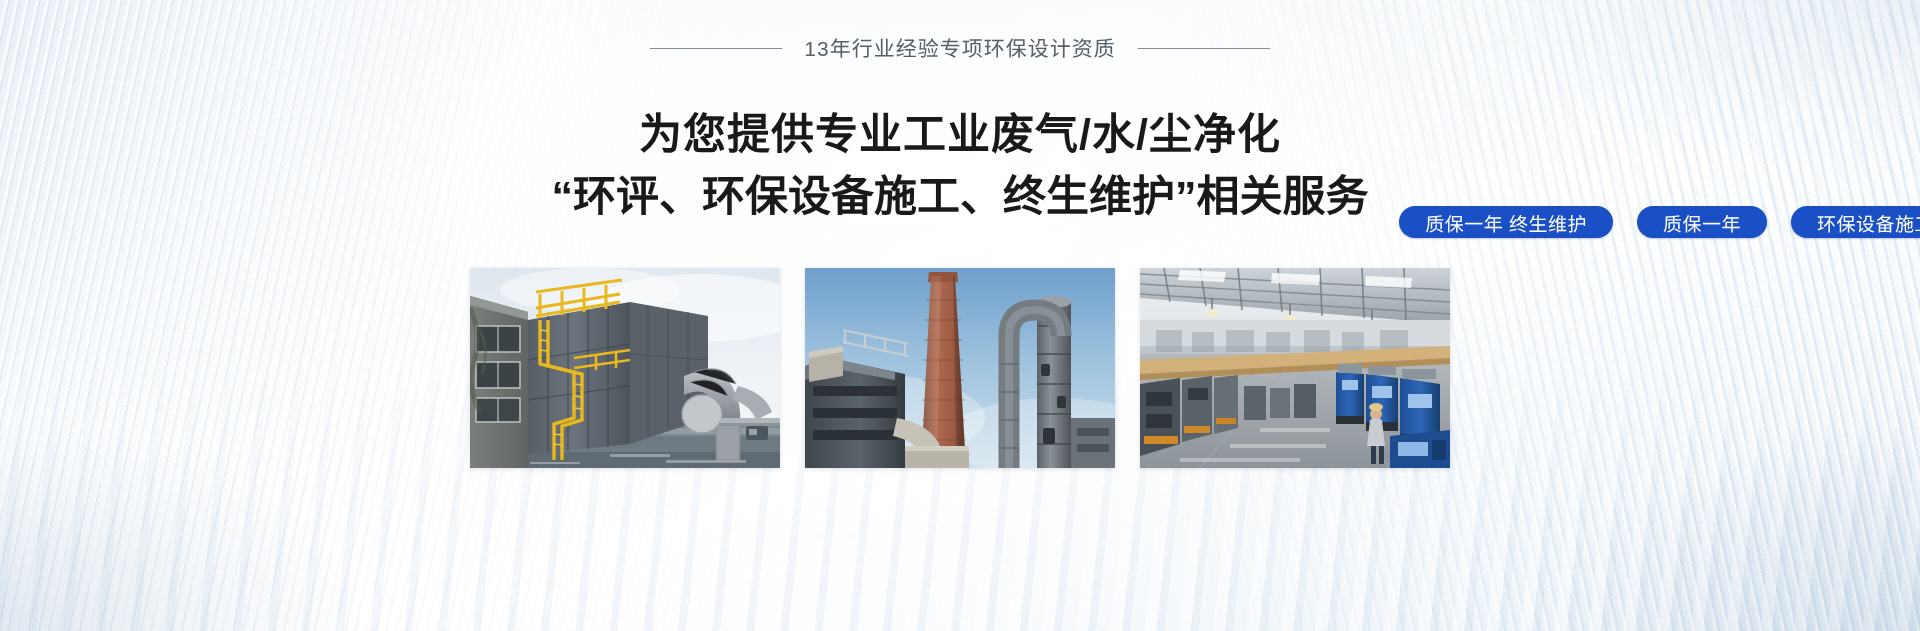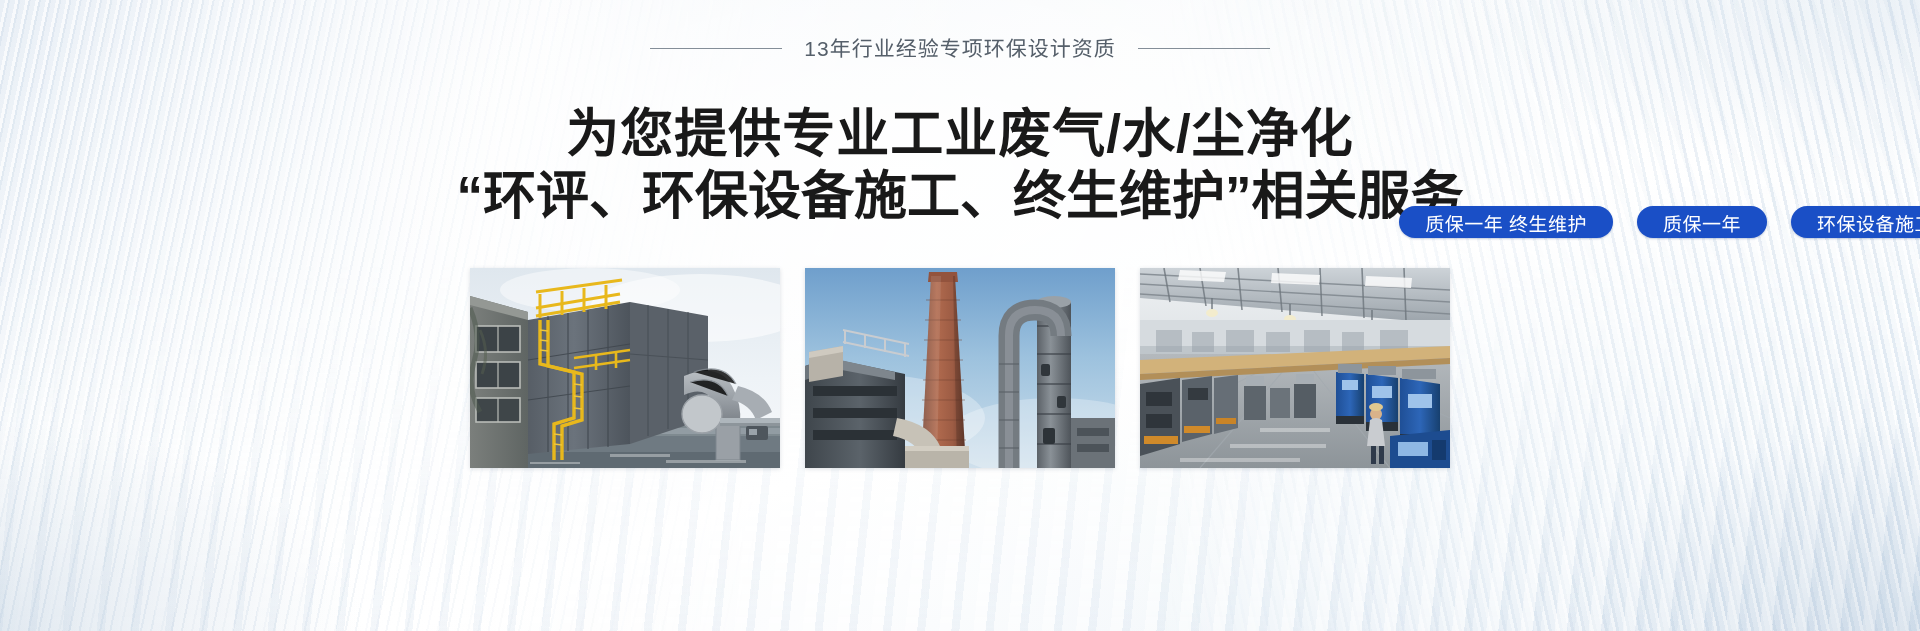--- a/index.html
+++ b/index.html
@@ -149,21 +149,21 @@
     top: 82px;
     left: 0;
     width: 1920px;
     text-align: center;
     color: #191919;
     font-weight: 700;
     letter-spacing: 1px;
   }
   .headline-line {
     display: block;
-    font-size: 53px;
+    font-size: 43px;
     line-height: 62px;
     white-space: nowrap;
   }
   .headline-line.line-2 { letter-spacing: 0px; }
 
   
   .badges {
     position: absolute;
     top: 206px;
     left: 0;

